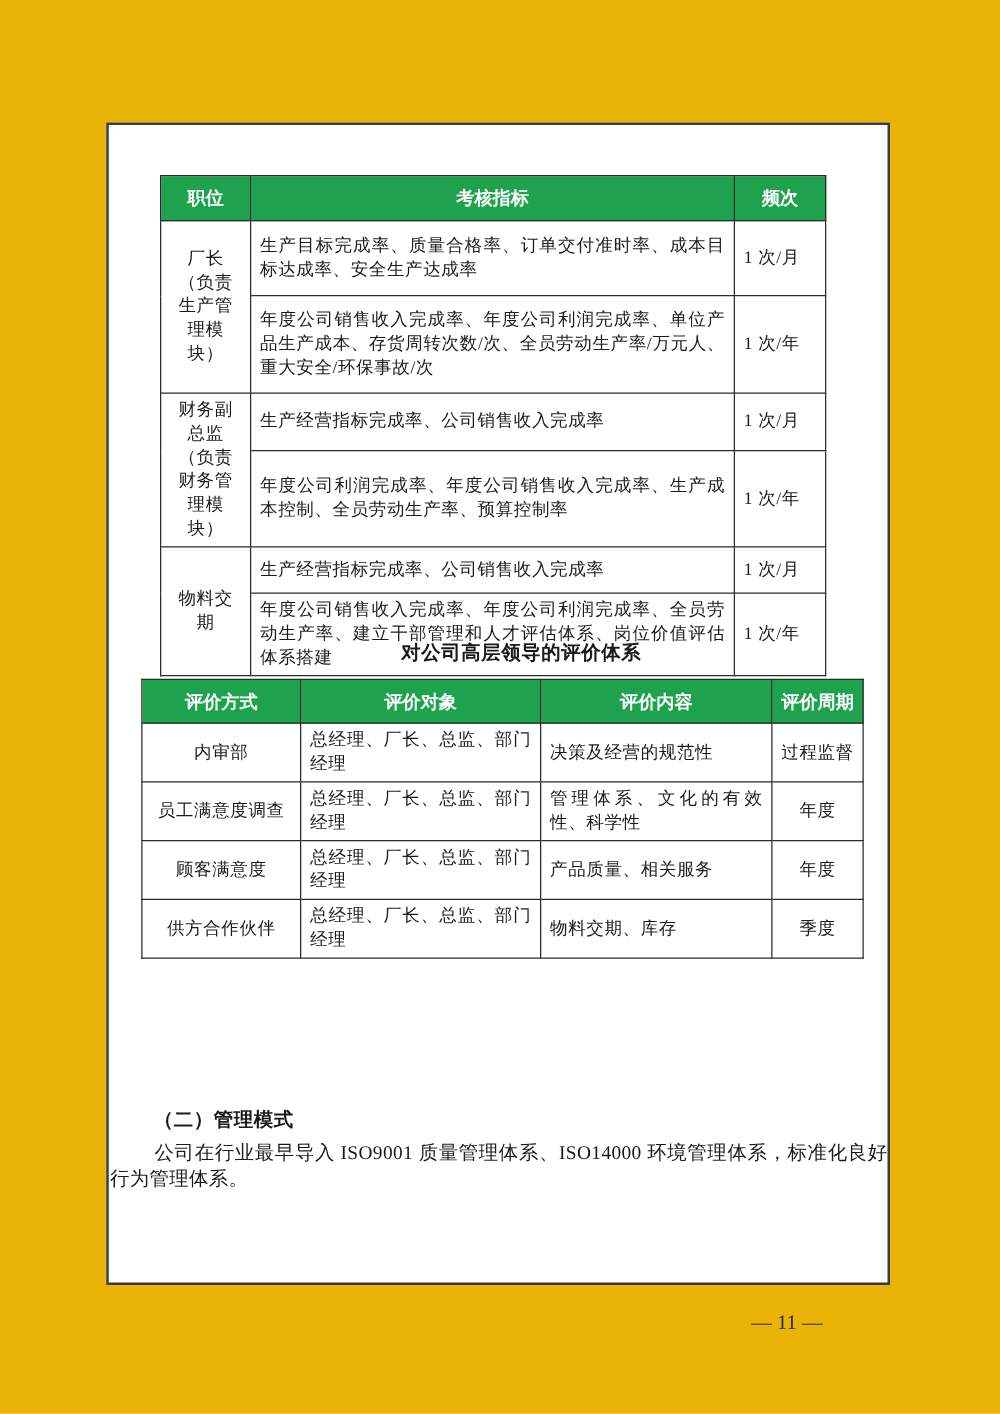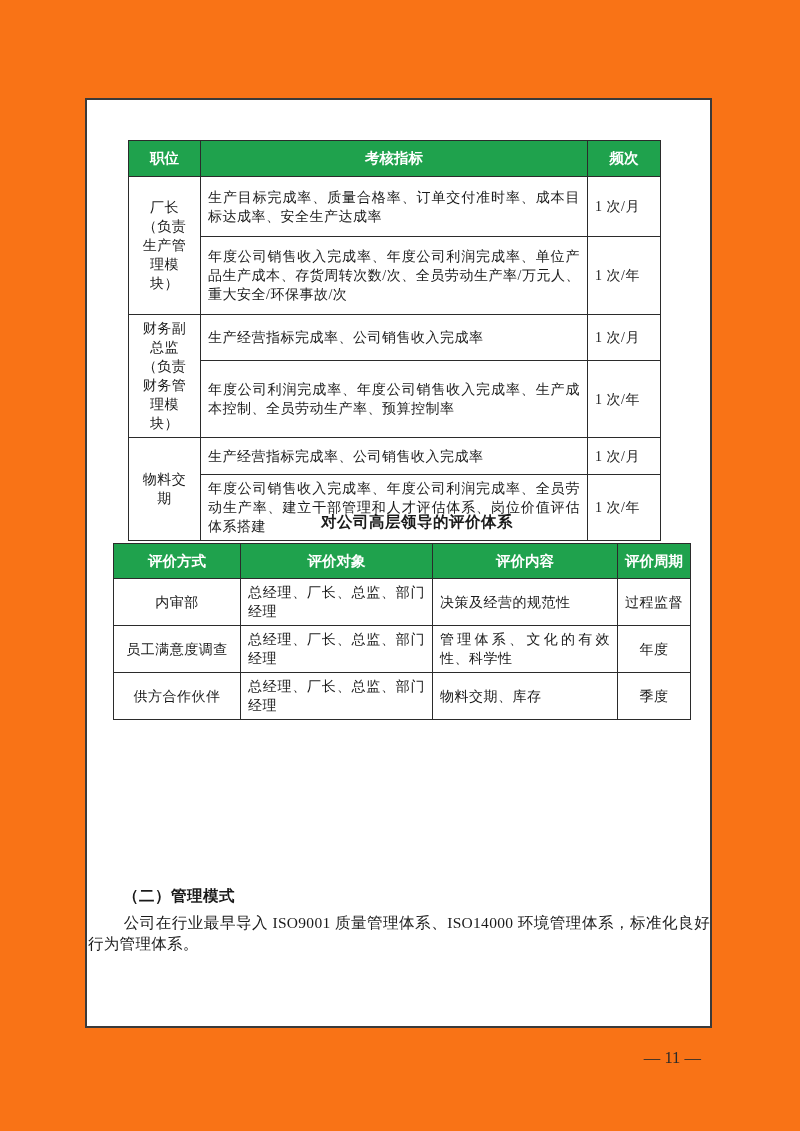--- a/index.html
+++ b/index.html
@@ -2,21 +2,21 @@
 <html><head>
 <meta charset="utf-8">
 <style>
   html, body { margin: 0; padding: 0; }
   body {
     width: 800px; height: 1131px;
     background: #ffffff;
     font-family: "Liberation Serif", "DejaVu Serif", serif;
     color: #1a1a1a;
   }
-  .page { position: relative; width: 800px; height: 1131px; background: #f97316; overflow: hidden; }
+  .page { position: relative; width: 800px; height: 1131px; background: #eab308; overflow: hidden; }
 
   .border-box {
     position: absolute; left: 85px; top: 98px;
     width: 627px; height: 930px;
     border: 2px solid #3a3a3a;
     box-sizing: border-box;
     background: #ffffff;
   }
 
   table { border-collapse: collapse; table-layout: fixed; background: #ffffff; }
@@ -68,21 +68,21 @@
 
   .body-paragraph {
     position: absolute; left: 88px; top: 912px; width: 622px;
     font-size: 15.5px; line-height: 21px;
     text-indent: 2.3em; text-align: justify;
     letter-spacing: 0.3px;
   }
 
   .page-number {
     position: absolute; left: 601px; top: 1048px; width: 100px;
-    text-align: right; font-size: 16.5px; color: #2a2a2a;
+    text-align: left; font-size: 16.5px; color: #2a2a2a;
   }
 </style>
 </head>
 <body>
 
 <div class="page">
 
   <div class="border-box"></div>
 
   <table class="t1">
@@ -152,20 +152,26 @@
         <td class="just">总经理、厂长、总监、部门经理</td>
         <td class="just">决策及经营的规范性</td>
         <td class="center">过程监督</td>
       </tr>
       <tr class="h47">
         <td class="center">员工满意度调查</td>
         <td class="just">总经理、厂长、总监、部门经理</td>
         <td class="just">管理体系、文化的有效性、科学性</td>
         <td class="center">年度</td>
       </tr>
+      <tr class="h47">
+        <td class="center">顾客满意度</td>
+        <td class="just">总经理、厂长、总监、部门经理</td>
+        <td class="just">产品质量、相关服务</td>
+        <td class="center">年度</td>
+      </tr>
       <tr class="h44">
         <td class="center">供方合作伙伴</td>
         <td class="just">总经理、厂长、总监、部门经理</td>
         <td class="just">物料交期、库存</td>
         <td class="center">季度</td>
       </tr>
     </tbody>
   </table>
 
   <div class="section-heading">（二）管理模式</div>

